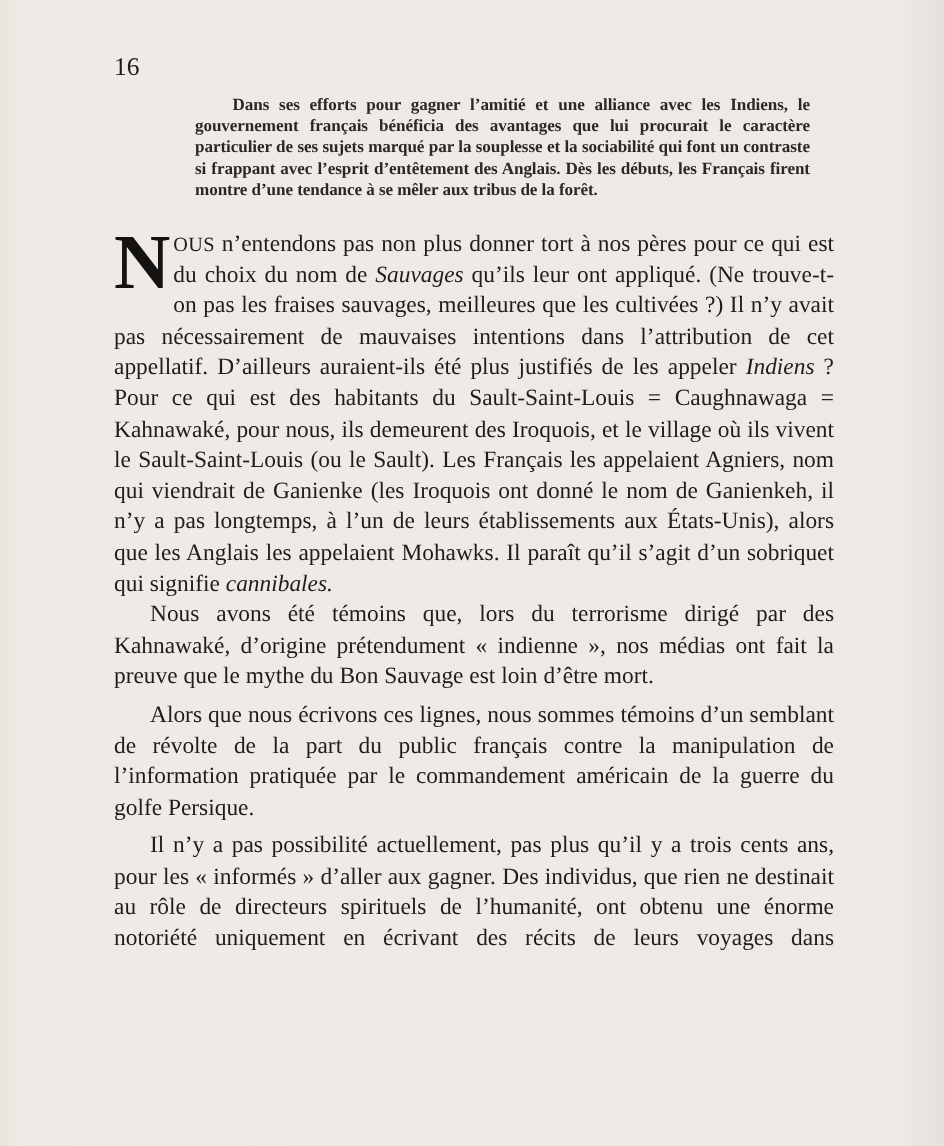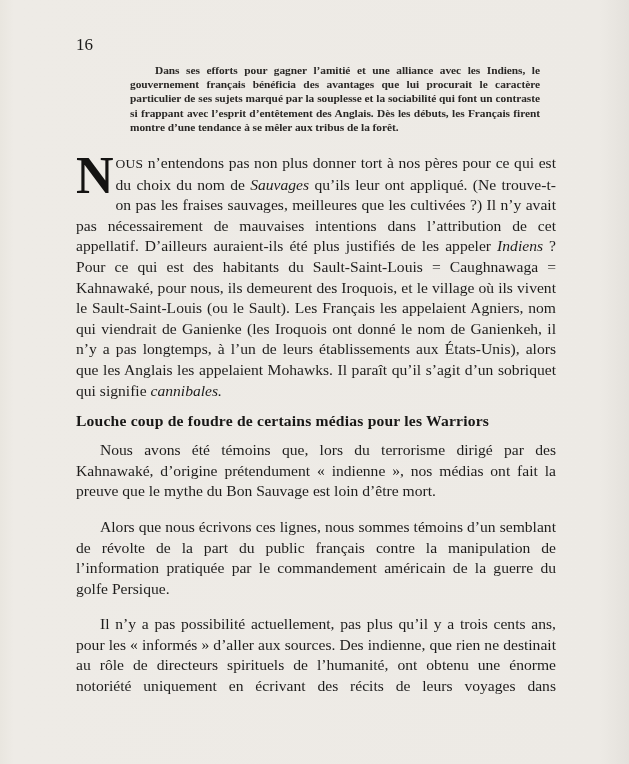--- a/index.html
+++ b/index.html
@@ -56,21 +56,21 @@
       color: #1e1d1c;
     }
     .body p {
       margin: 0;
       text-indent: 24px;
     }
     .body p.first {
       text-indent: 0;
     }
     .body p.gap {
-      margin-top: 15px;
+      margin-top: 5px;
     }
     .dropcap {
       float: left;
       font-size: 52px;
       line-height: 40px;
       font-weight: bold;
       margin: 3px 2px 0 0;
       padding: 0;
       color: #141312;
     }
@@ -99,20 +99,19 @@
 
   <div class="page-number">16</div>
 
   <div class="epigraph">
     <p>Dans ses efforts pour gagner l’amitié et une alliance avec les Indiens, le gouvernement français bénéficia des avantages que lui procurait le caractère particulier de ses sujets marqué par la souplesse et la sociabilité qui font un contraste si frappant avec l’esprit d’entêtement des Anglais. Dès les débuts, les Français firent montre d’une tendance à se mêler aux tribus de la forêt.</p>
   </div>
 
   <div class="body">
     <p class="first"><span class="dropcap">N</span><span class="smallcaps-rest">OUS</span><span> n’entendons pas non plus donner tort à nos pères pour ce qui est du choix du nom de </span><em>Sauvages</em><span> qu’ils leur ont appliqué. (Ne trouve-t-on pas les fraises sauvages, meilleures que les cultivées ?)  Il n’y avait pas nécessairement de mauvaises intentions dans l’attribution de cet appellatif. D’ailleurs auraient-ils été plus justifiés de les appeler </span><em>Indiens</em><span> ? Pour ce qui est des habitants du Sault-Saint-Louis = Caughnawaga = Kahnawaké, pour nous, ils demeurent des Iroquois, et le village où ils vivent le Sault-Saint-Louis (ou le Sault).  Les Français les appelaient Agniers, nom qui viendrait de Ganienke (les Iroquois ont donné le nom de Ganienkeh, il n’y a pas longtemps, à l’un de leurs établissements aux États-Unis), alors que les Anglais les appelaient Mohawks.  Il paraît qu’il s’agit d’un sobriquet qui signifie </span><em>cannibales.</em></p>
 
-    <h2>Louche coup de foudre de certains médias pour les Warriors</h2>
 
     <p>Nous avons été témoins que, lors du terrorisme dirigé par des Kahnawaké, d’origine prétendument « indienne », nos médias ont fait la preuve que le mythe du Bon Sauvage est loin d’être mort.</p>
     <p class="gap">Alors que nous écrivons ces lignes, nous sommes témoins d’un semblant de révolte de la part du public français contre la manipulation de l’information pratiquée par le commandement américain de la guerre du golfe Persique.</p>
-    <p class="gap last-line-justify">Il n’y a pas possibilité actuellement, pas plus qu’il y a trois cents ans, pour les « informés » d’aller aux sources.  Des indienne, que rien ne destinait au rôle de directeurs spirituels de l’humanité, ont obtenu une énorme notoriété uniquement en écrivant des récits de leurs voyages dans</p>
+    <p class="gap last-line-justify">Il n’y a pas possibilité actuellement, pas plus qu’il y a trois cents ans, pour les « informés » d’aller aux gagner.  Des individus, que rien ne destinait au rôle de directeurs spirituels de l’humanité, ont obtenu une énorme notoriété uniquement en écrivant des récits de leurs voyages dans</p>
   </div>
 
 </div>
 
 </body></html>

